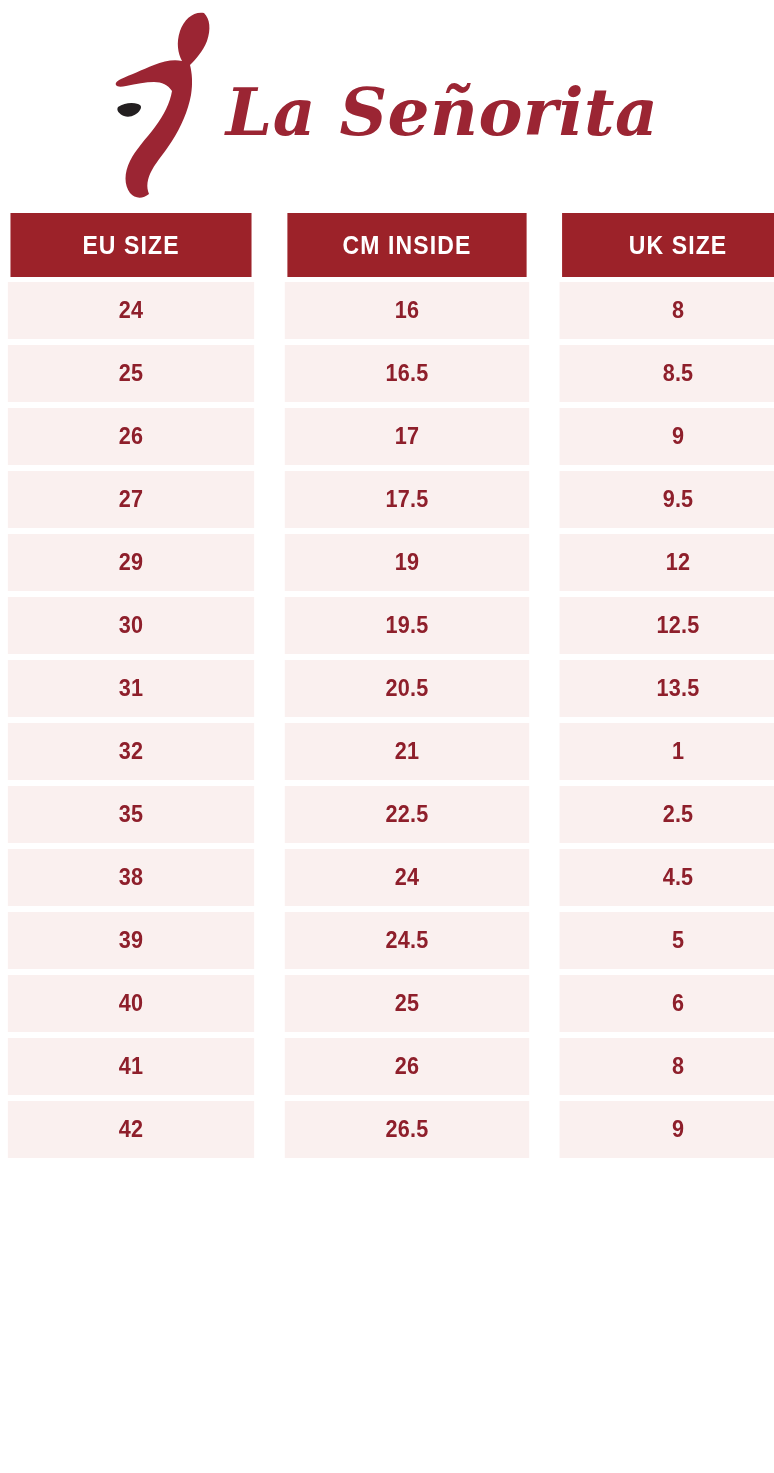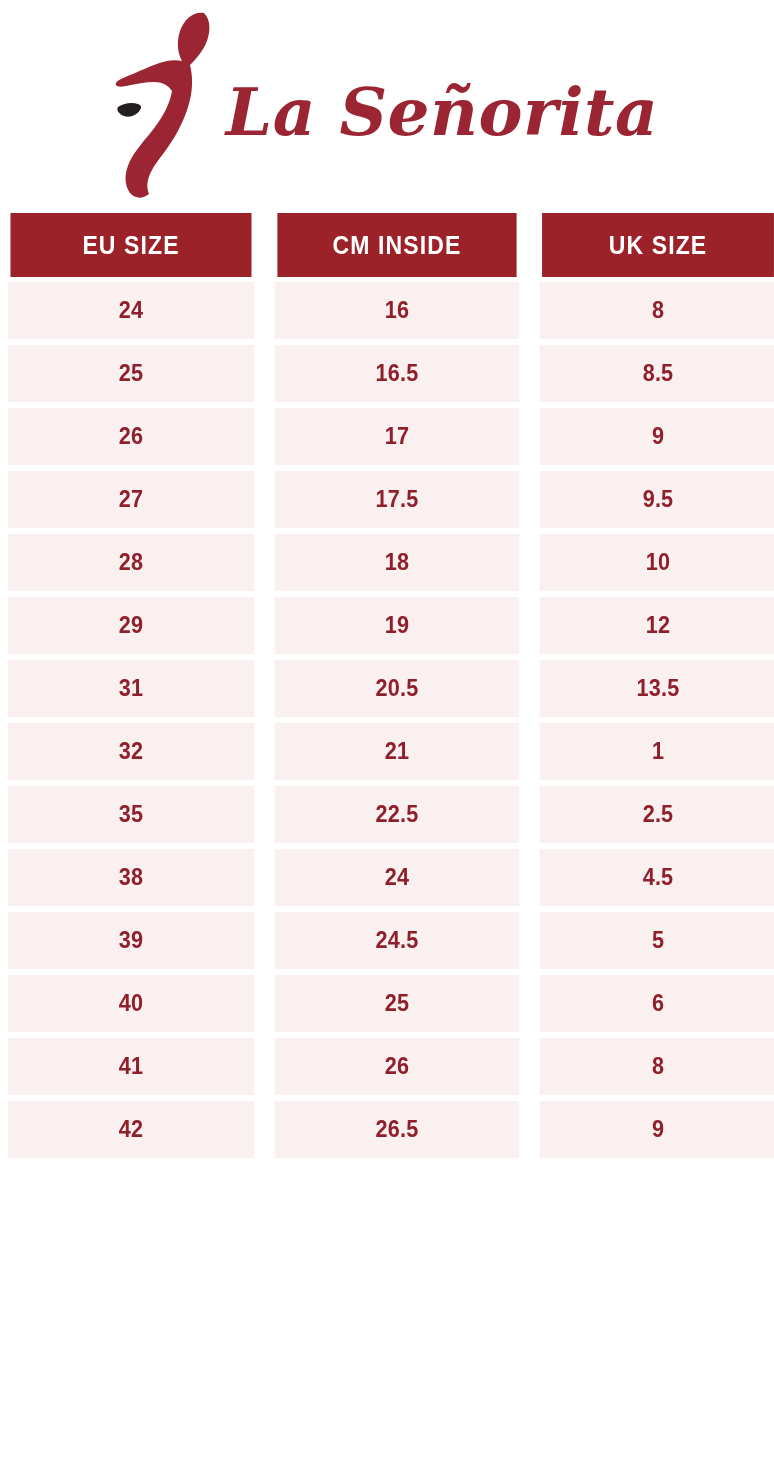--- a/index.html
+++ b/index.html
@@ -60,21 +60,21 @@
   .size-table {
     position: absolute;
     left: 0;
     top: 213px;
     width: 774px;
   }
 
   .size-row {
     display: grid;
     grid-template-columns: 262px 260px 252px;
-    column-gap: 5px;
+    column-gap: 15px;
     margin-bottom: 6px;
   }
 
   .size-row.header-row { margin-bottom: 5px; }
 
   .head-cell {
     height: 64px;
     background: #9C2229;
     color: #ffffff;
     display: flex;
@@ -166,32 +166,32 @@
       <div class="body-cell">17</div>
       <div class="body-cell">9</div>
     </div>
 
     <div class="size-row">
       <div class="body-cell">27</div>
       <div class="body-cell">17.5</div>
       <div class="body-cell">9.5</div>
     </div>
 
-    <div class="size-row">
-      <div class="body-cell">28</div>
-      <div class="body-cell">18</div>
-      <div class="body-cell">10</div>
-    </div>
 
     <div class="size-row">
       <div class="body-cell">29</div>
       <div class="body-cell">19</div>
       <div class="body-cell">12</div>
     </div>
 
+    <div class="size-row">
+      <div class="body-cell">30</div>
+      <div class="body-cell">19.5</div>
+      <div class="body-cell">12.5</div>
+    </div>
 
     <div class="size-row">
       <div class="body-cell">31</div>
       <div class="body-cell">20.5</div>
       <div class="body-cell">13.5</div>
     </div>
 
     <div class="size-row">
       <div class="body-cell">32</div>
       <div class="body-cell">21</div>

